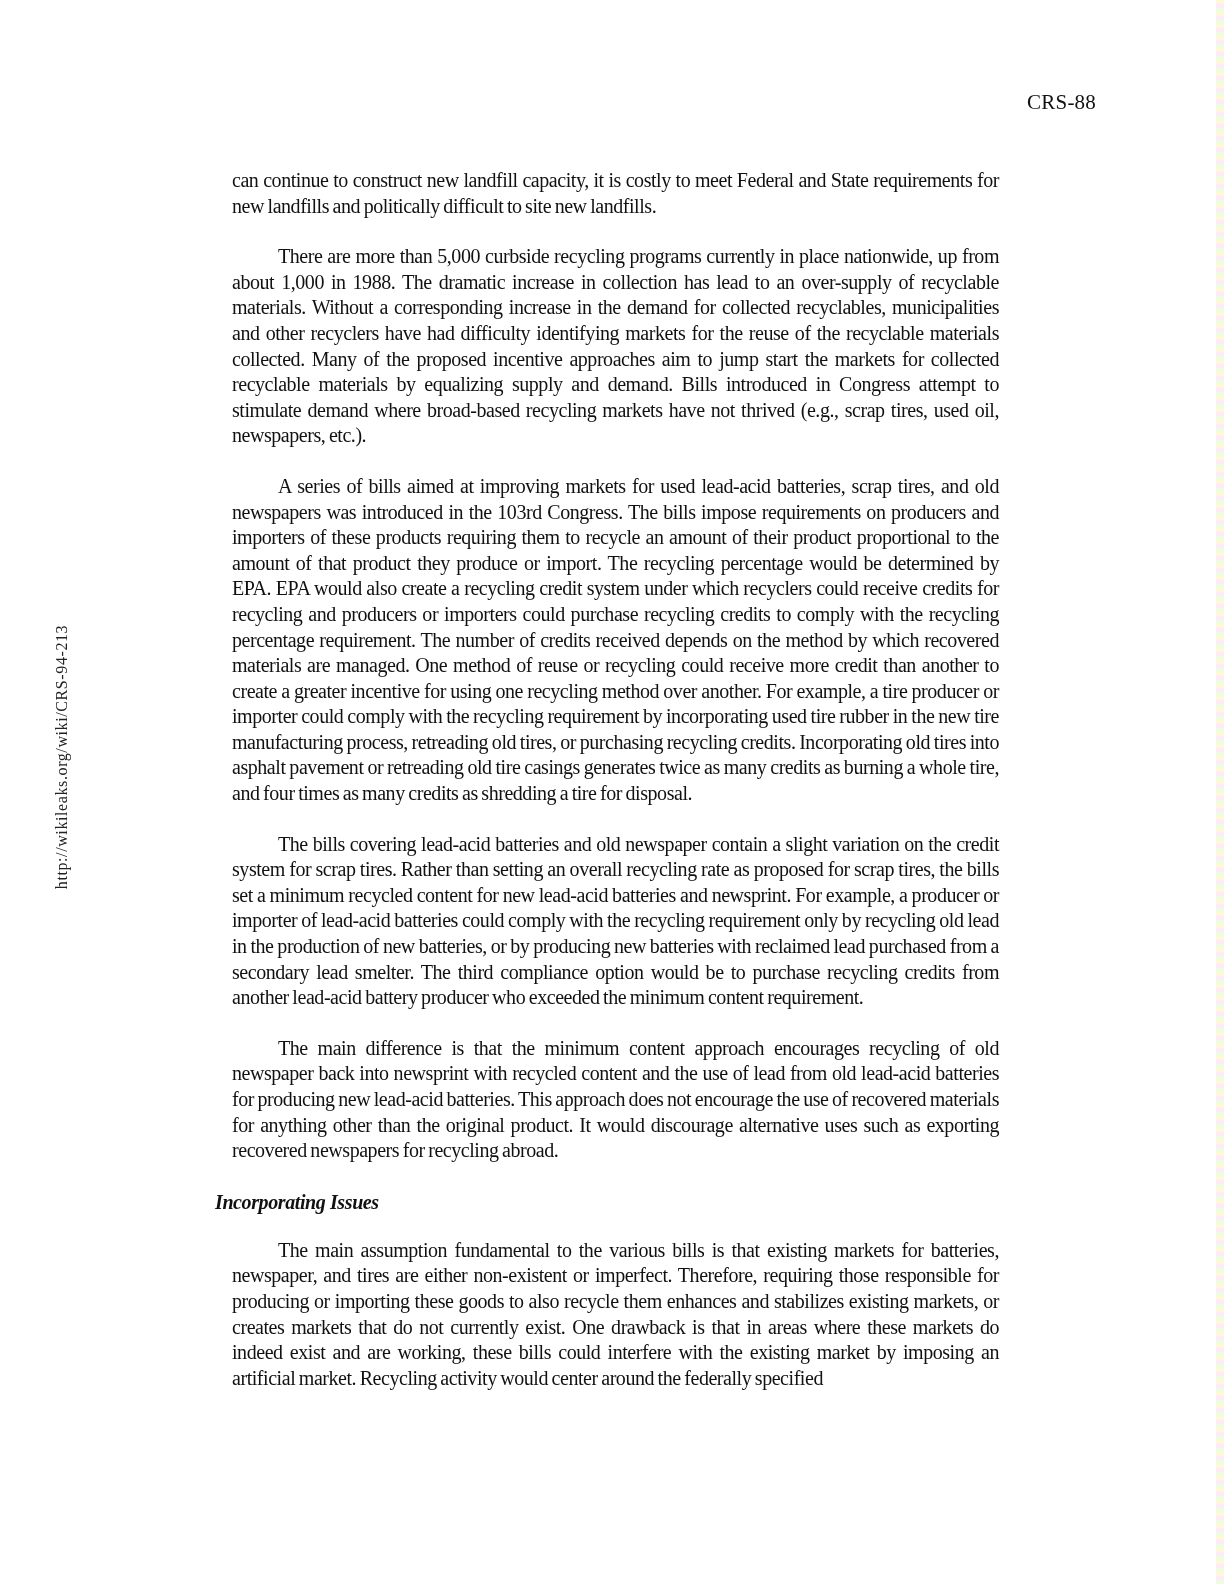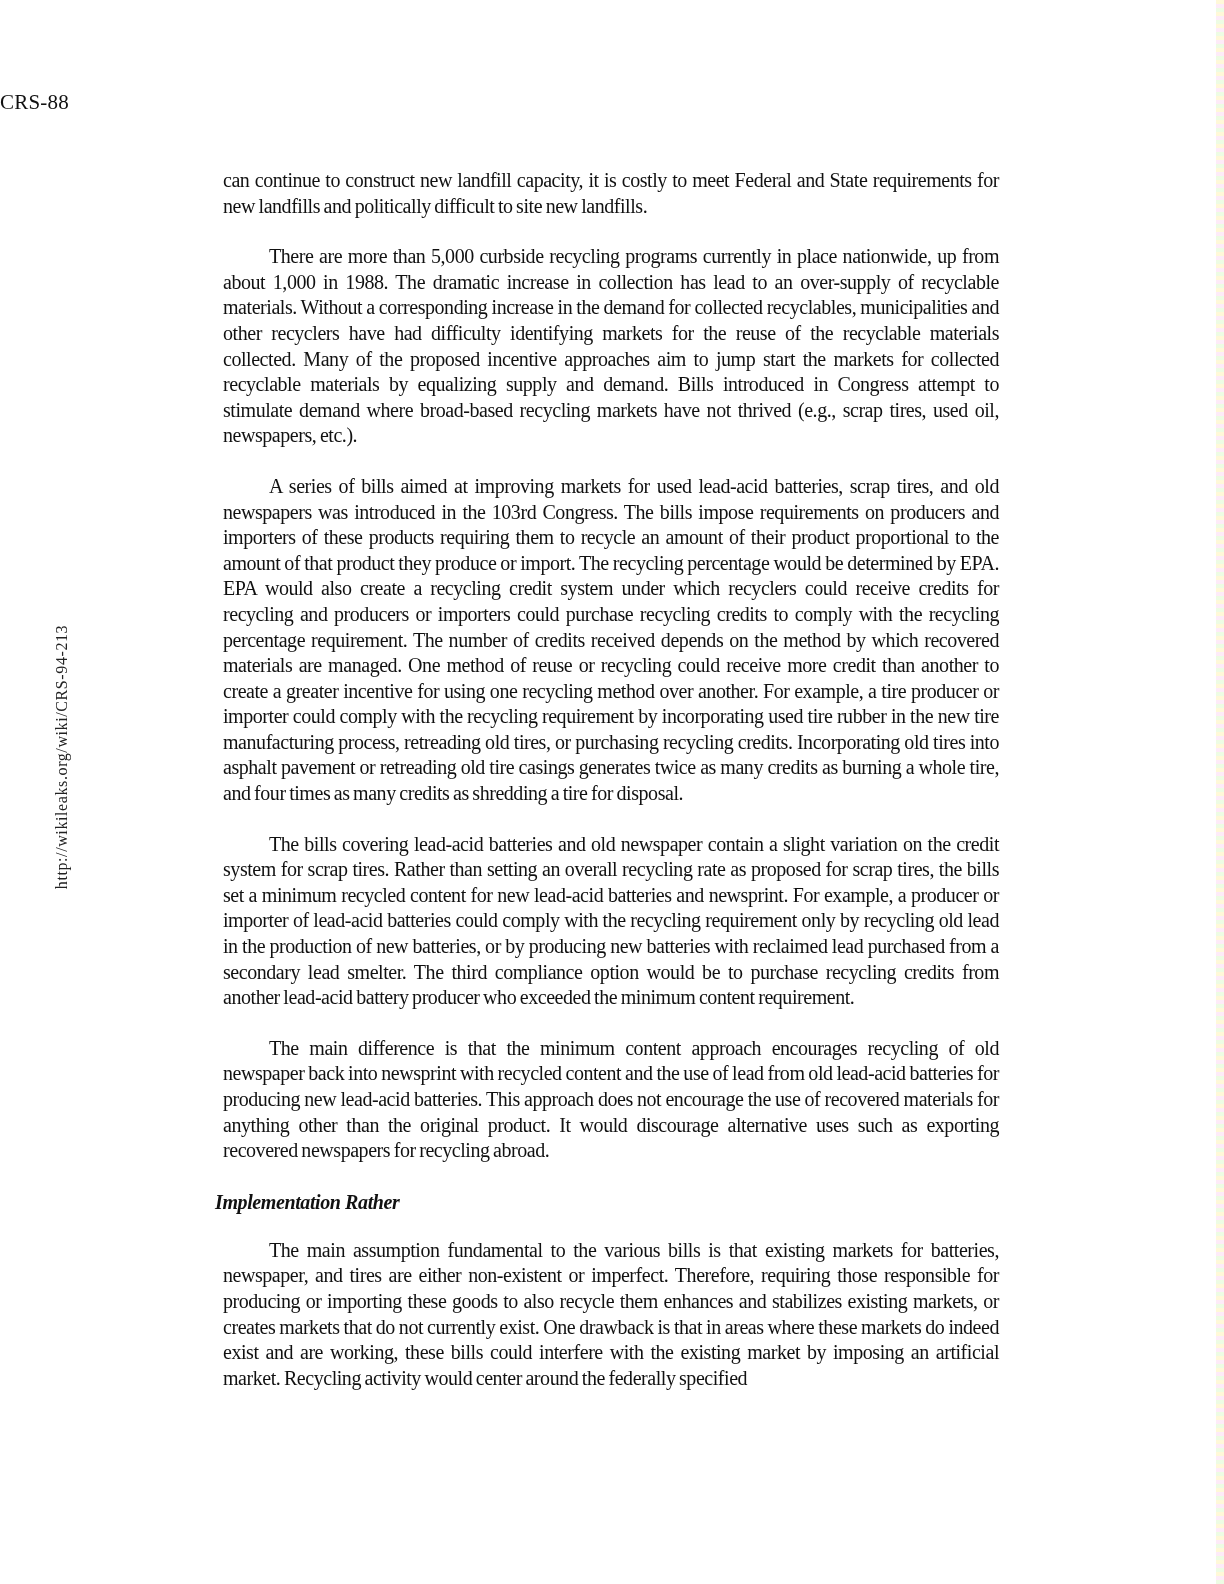--- a/index.html
+++ b/index.html
@@ -1,39 +1,39 @@
 <!DOCTYPE html>
 <html><head>
 <meta charset="utf-8">
 <style>
   html, body { margin:0; padding:0; background:#ffffff; }
   body { width:1224px; height:1584px; position:relative; overflow:hidden;
          font-family:"Liberation Serif","DejaVu Serif",serif; color:#111; }
-  .page-num { position:absolute; top:90px; left:0; width:1096px; text-align:left;
+  .page-num { position:absolute; top:90px; left:0; width:1096px; text-align:right;
               font-size:21px; letter-spacing:0.2px; }
   .side-url { position:absolute; left:62px; top:757px; transform:translate(-50%,-50%) rotate(-90deg);
               white-space:nowrap; font-size:16px; color:#222; letter-spacing:0.6px; }
   .body { position:absolute; left:215px; top:168px; width:784px; }
-  p { margin:0 0 25px 8px; font-size:20px; line-height:25.6px; text-align:justify;
+  p { margin:0 0 25px 17px; font-size:20px; line-height:25.6px; text-align:justify;
       letter-spacing:-0.45px; word-spacing:-1px; }
   p.indent { text-indent:46px;font-family:Liberation Serif, serif; }
   h3 { margin:0 0 23px 0; font-size:20px; font-style:italic; font-weight:bold; line-height:26px; letter-spacing:-0.4px; }
   .edge { position:absolute; right:0; top:0; width:8px; height:1584px;
           background:repeating-linear-gradient(180deg,#fff6c8 0 4px,#fde3f5 4px 8px,#e6fbd8 8px 12px); opacity:0.7; }
 </style>
 </head>
 <body>
 
 <div class="page-num">CRS-88</div>
 
 <div class="side-url">http://wikileaks.org/wiki/CRS-94-213</div>
 
 <div class="body">
   <p>can continue to construct new landfill capacity, it is costly to meet Federal and State requirements for new landfills and politically difficult to site new landfills.</p>
   <p class="indent">There are more than 5,000 curbside recycling programs currently in place nationwide, up from about 1,000 in 1988. The dramatic increase in collection has lead to an over-supply of recyclable materials. Without a corresponding increase in the demand for collected recyclables, municipalities and other recyclers have had difficulty identifying markets for the reuse of the recyclable materials collected. Many of the proposed incentive approaches aim to jump start the markets for collected recyclable materials by equalizing supply and demand. Bills introduced in Congress attempt to stimulate demand where broad-based recycling markets have not thrived (e.g., scrap tires, used oil, newspapers, etc.).</p>
   <p class="indent">A series of bills aimed at improving markets for used lead-acid batteries, scrap tires, and old newspapers was introduced in the 103rd Congress. The bills impose requirements on producers and importers of these products requiring them to recycle an amount of their product proportional to the amount of that product they produce or import. The recycling percentage would be determined by EPA. EPA would also create a recycling credit system under which recyclers could receive credits for recycling and producers or importers could purchase recycling credits to comply with the recycling percentage requirement. The number of credits received depends on the method by which recovered materials are managed. One method of reuse or recycling could receive more credit than another to create a greater incentive for using one recycling method over another. For example, a tire producer or importer could comply with the recycling requirement by incorporating used tire rubber in the new tire manufacturing process, retreading old tires, or purchasing recycling credits. Incorporating old tires into asphalt pavement or retreading old tire casings generates twice as many credits as burning a whole tire, and four times as many credits as shredding a tire for disposal.</p>
   <p class="indent">The bills covering lead-acid batteries and old newspaper contain a slight variation on the credit system for scrap tires. Rather than setting an overall recycling rate as proposed for scrap tires, the bills set a minimum recycled content for new lead-acid batteries and newsprint. For example, a producer or importer of lead-acid batteries could comply with the recycling requirement only by recycling old lead in the production of new batteries, or by producing new batteries with reclaimed lead purchased from a secondary lead smelter. The third compliance option would be to purchase recycling credits from another lead-acid battery producer who exceeded the minimum content requirement.</p>
   <p class="indent">The main difference is that the minimum content approach encourages recycling of old newspaper back into newsprint with recycled content and the use of lead from old lead-acid batteries for producing new lead-acid batteries. This approach does not encourage the use of recovered materials for anything other than the original product. It would discourage alternative uses such as exporting recovered newspapers for recycling abroad.</p>
-  <h3>Implementation Rather</h3>
+  <h3>Incorporating Issues</h3>
   <p class="indent">The main assumption fundamental to the various bills is that existing markets for batteries, newspaper, and tires are either non-existent or imperfect. Therefore, requiring those responsible for producing or importing these goods to also recycle them enhances and stabilizes existing markets, or creates markets that do not currently exist. One drawback is that in areas where these markets do indeed exist and are working, these bills could interfere with the existing market by imposing an artificial market. Recycling activity would center around the federally specified</p>
 </div>
 
 <div class="edge"></div>
 
 </body></html>

